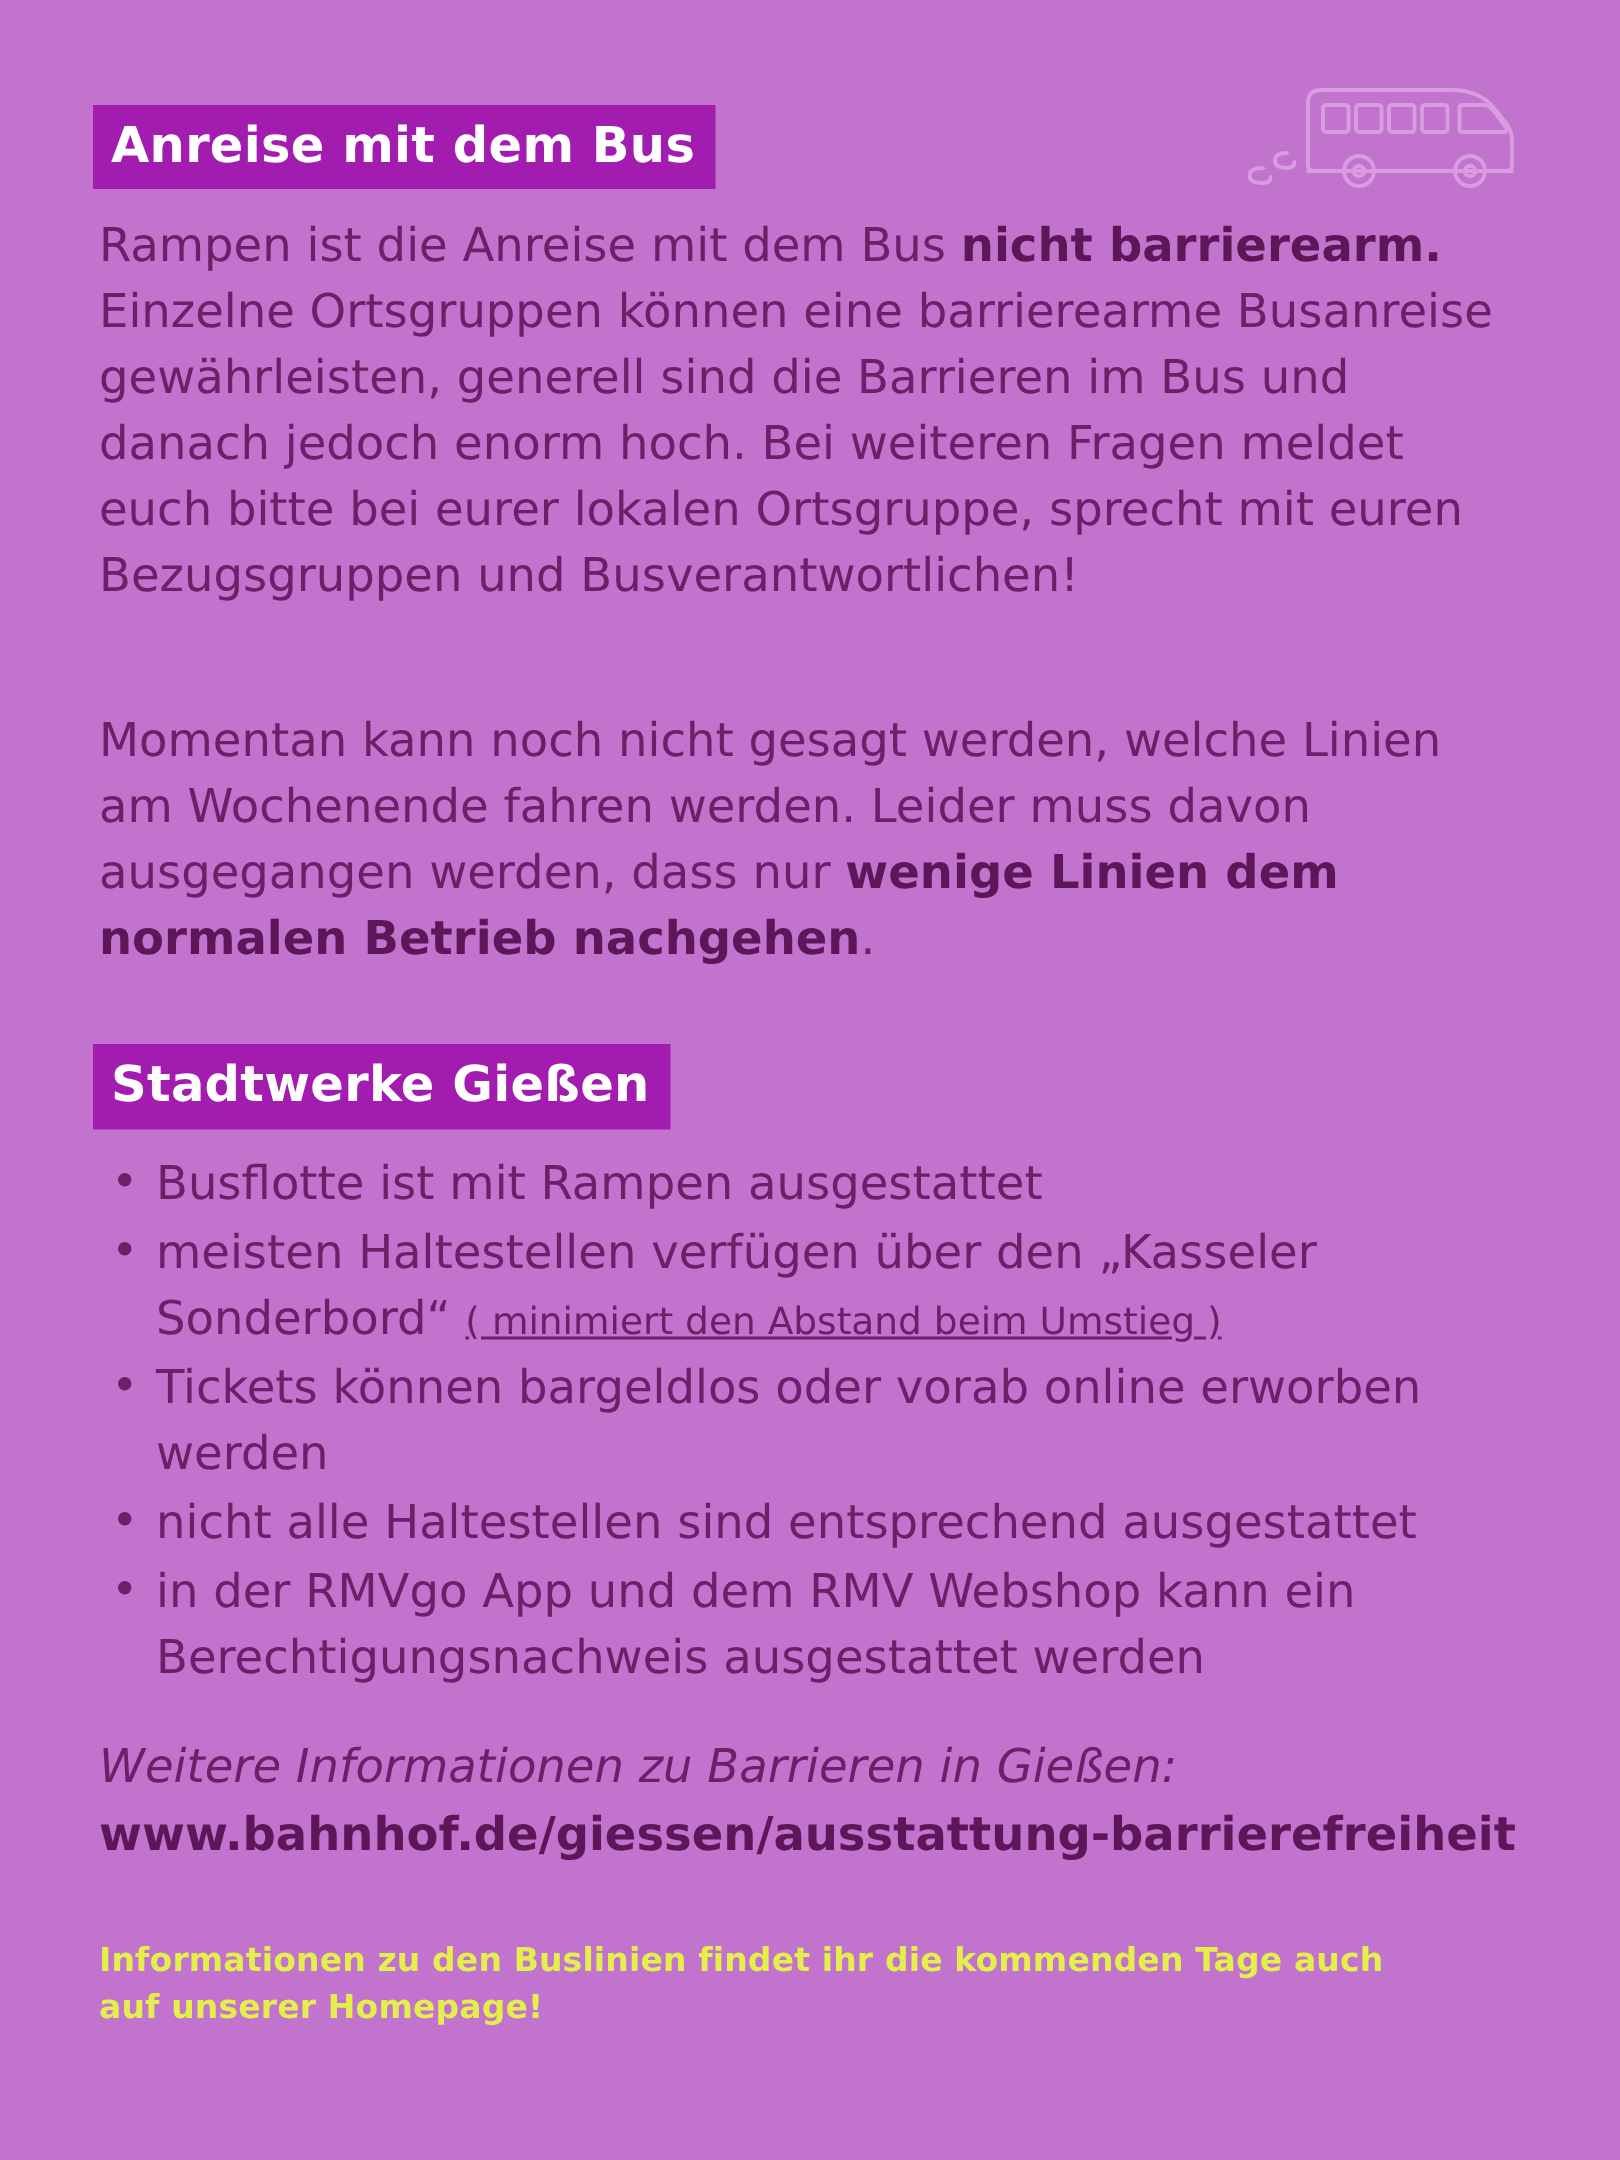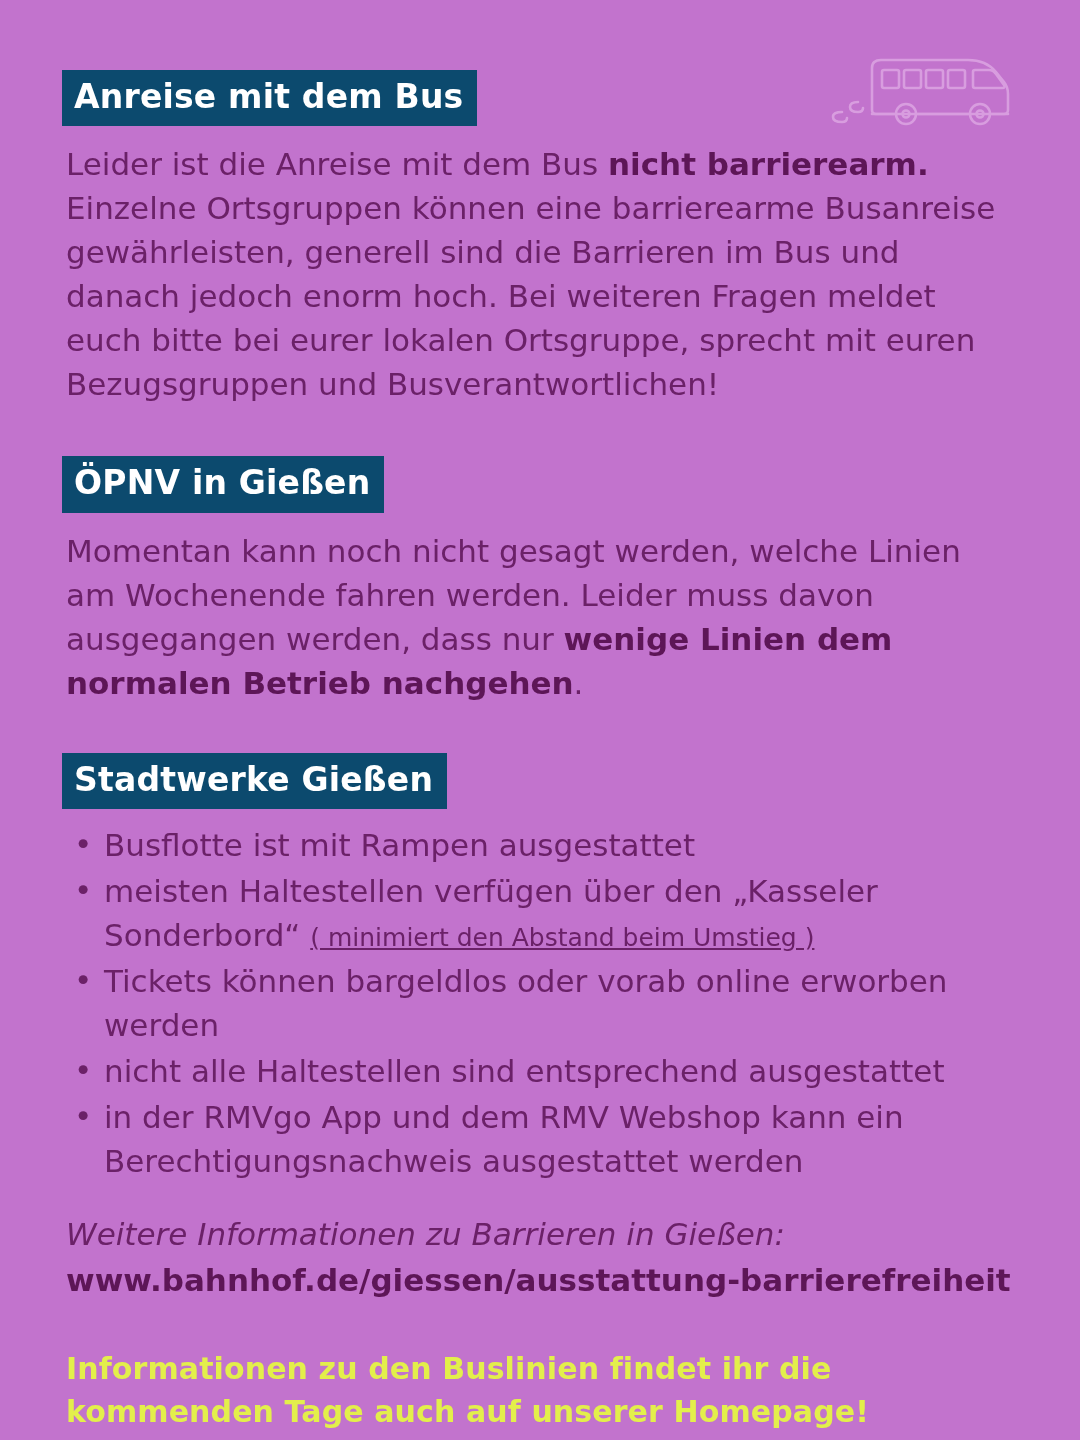--- a/index.html
+++ b/index.html
@@ -28,21 +28,21 @@
     top: 44px;
     right: 52px;
     width: 200px;
     height: 90px;
   }
 
   .section { position: relative; }
 
   .heading {
     display: inline-block;
-    background: #0c4a6e;
+    background: #a21caf;
     color: #ffffff;
     font-size: 33px;
     font-weight: bold;
     line-height: 1.1;
     padding: 9px 14px 11px 12px;
     letter-spacing: 0.2px;
     margin: 0;
   }
 
   .body-text {
@@ -98,21 +98,21 @@
   .url-line {
     color: #5d1657;
     font-size: 31px;
     font-weight: bold;
     line-height: 1.4;
     margin: 2px 0 0 4px;
   }
 
   .highlight-note {
     color: #e3ef4b;
-    font-size: 30px;
+    font-size: 22px;
     font-weight: bold;
     line-height: 1.42;
     margin: 46px 0 0 4px;
     max-width: 900px;
     letter-spacing: 0.1px;
   }
 </style>
 </head>
 <body>
 
@@ -133,27 +133,26 @@
       <path d="M44 70 H66"></path>
       <path d="M90 70 H140"></path>
       <path d="M164 70 H180"></path>
       <path d="M30 58 q-8 0 -8 5 t8 5 q5 0 5 -4"></path>
       <path d="M14 68 q-9 0 -9 5 t9 5 q5 0 5 -4"></path>
     </g>
   </svg>
 
   <div class="section">
     <div class="heading">Anreise mit dem Bus</div>
-    <p class="body-text"><span>Leider ist die Anreise mit dem Bus </span><span class="strong">nicht barrierearm.</span><span> Einzelne Ortsgruppen können eine barrierearme Busanreise gewährleisten, generell sind die Barrieren im Bus und danach jedoch enorm hoch. Bei weiteren Fragen meldet euch bitte bei eurer lokalen Ortsgruppe, sprecht mit euren Bezugsgruppen und Busverantwortlichen!</span></p>
+    <p class="body-text"><span>Rampen ist die Anreise mit dem Bus </span><span class="strong">nicht barrierearm.</span><span> Einzelne Ortsgruppen können eine barrierearme Busanreise gewährleisten, generell sind die Barrieren im Bus und danach jedoch enorm hoch. Bei weiteren Fragen meldet euch bitte bei eurer lokalen Ortsgruppe, sprecht mit euren Bezugsgruppen und Busverantwortlichen!</span></p>
   </div>
 
   <div class="gap-1"></div>
 
   <div class="section">
-    <div class="heading">ÖPNV in Gießen</div>
     <p class="body-text"><span>Momentan kann noch nicht gesagt werden, welche Linien am Wochenende fahren werden. Leider muss davon ausgegangen werden, dass nur </span><span class="strong">wenige Linien dem normalen Betrieb nachgehen</span><span>.</span></p>
   </div>
 
   <div class="gap-2"></div>
 
   <div class="section">
     <div class="heading">Stadtwerke Gießen</div>
     <ul class="bullets">
       <li><span>Busflotte ist mit Rampen ausgestattet</span></li>
       <li><span>meisten Haltestellen verfügen über den „Kasseler Sonderbord“</span> <span class="small-note">( minimiert den Abstand beim Umstieg )</span></li>

